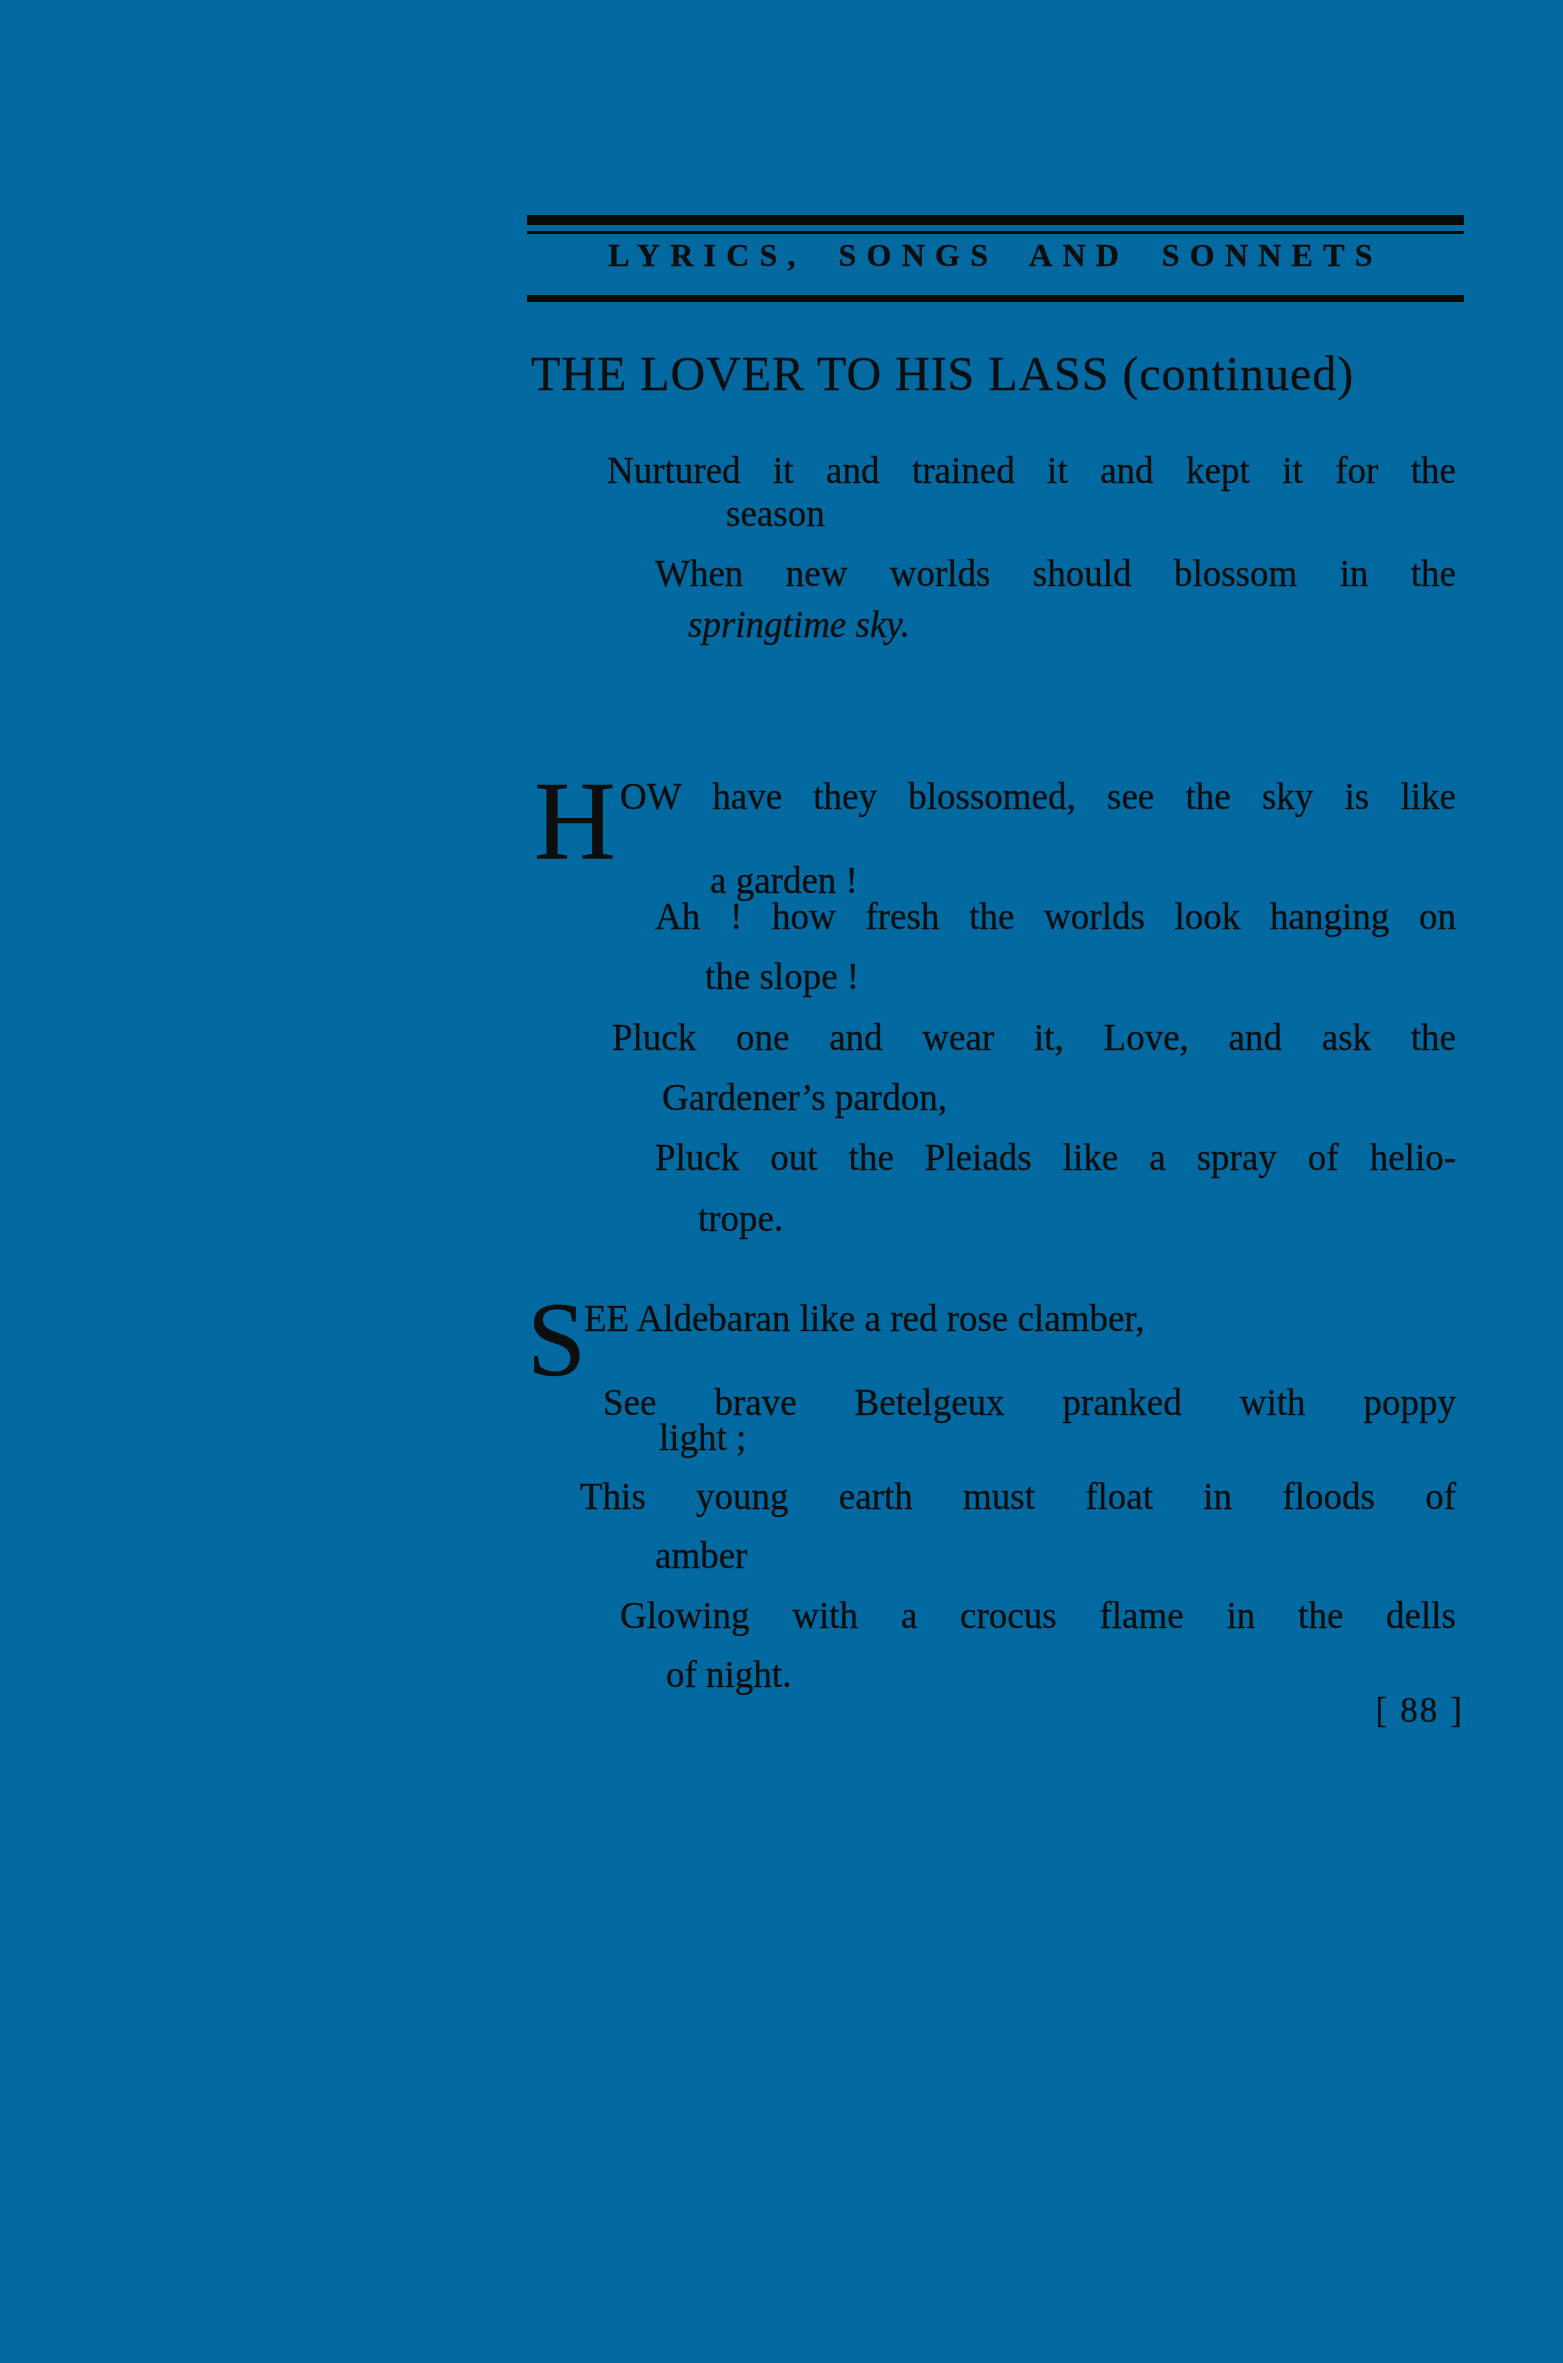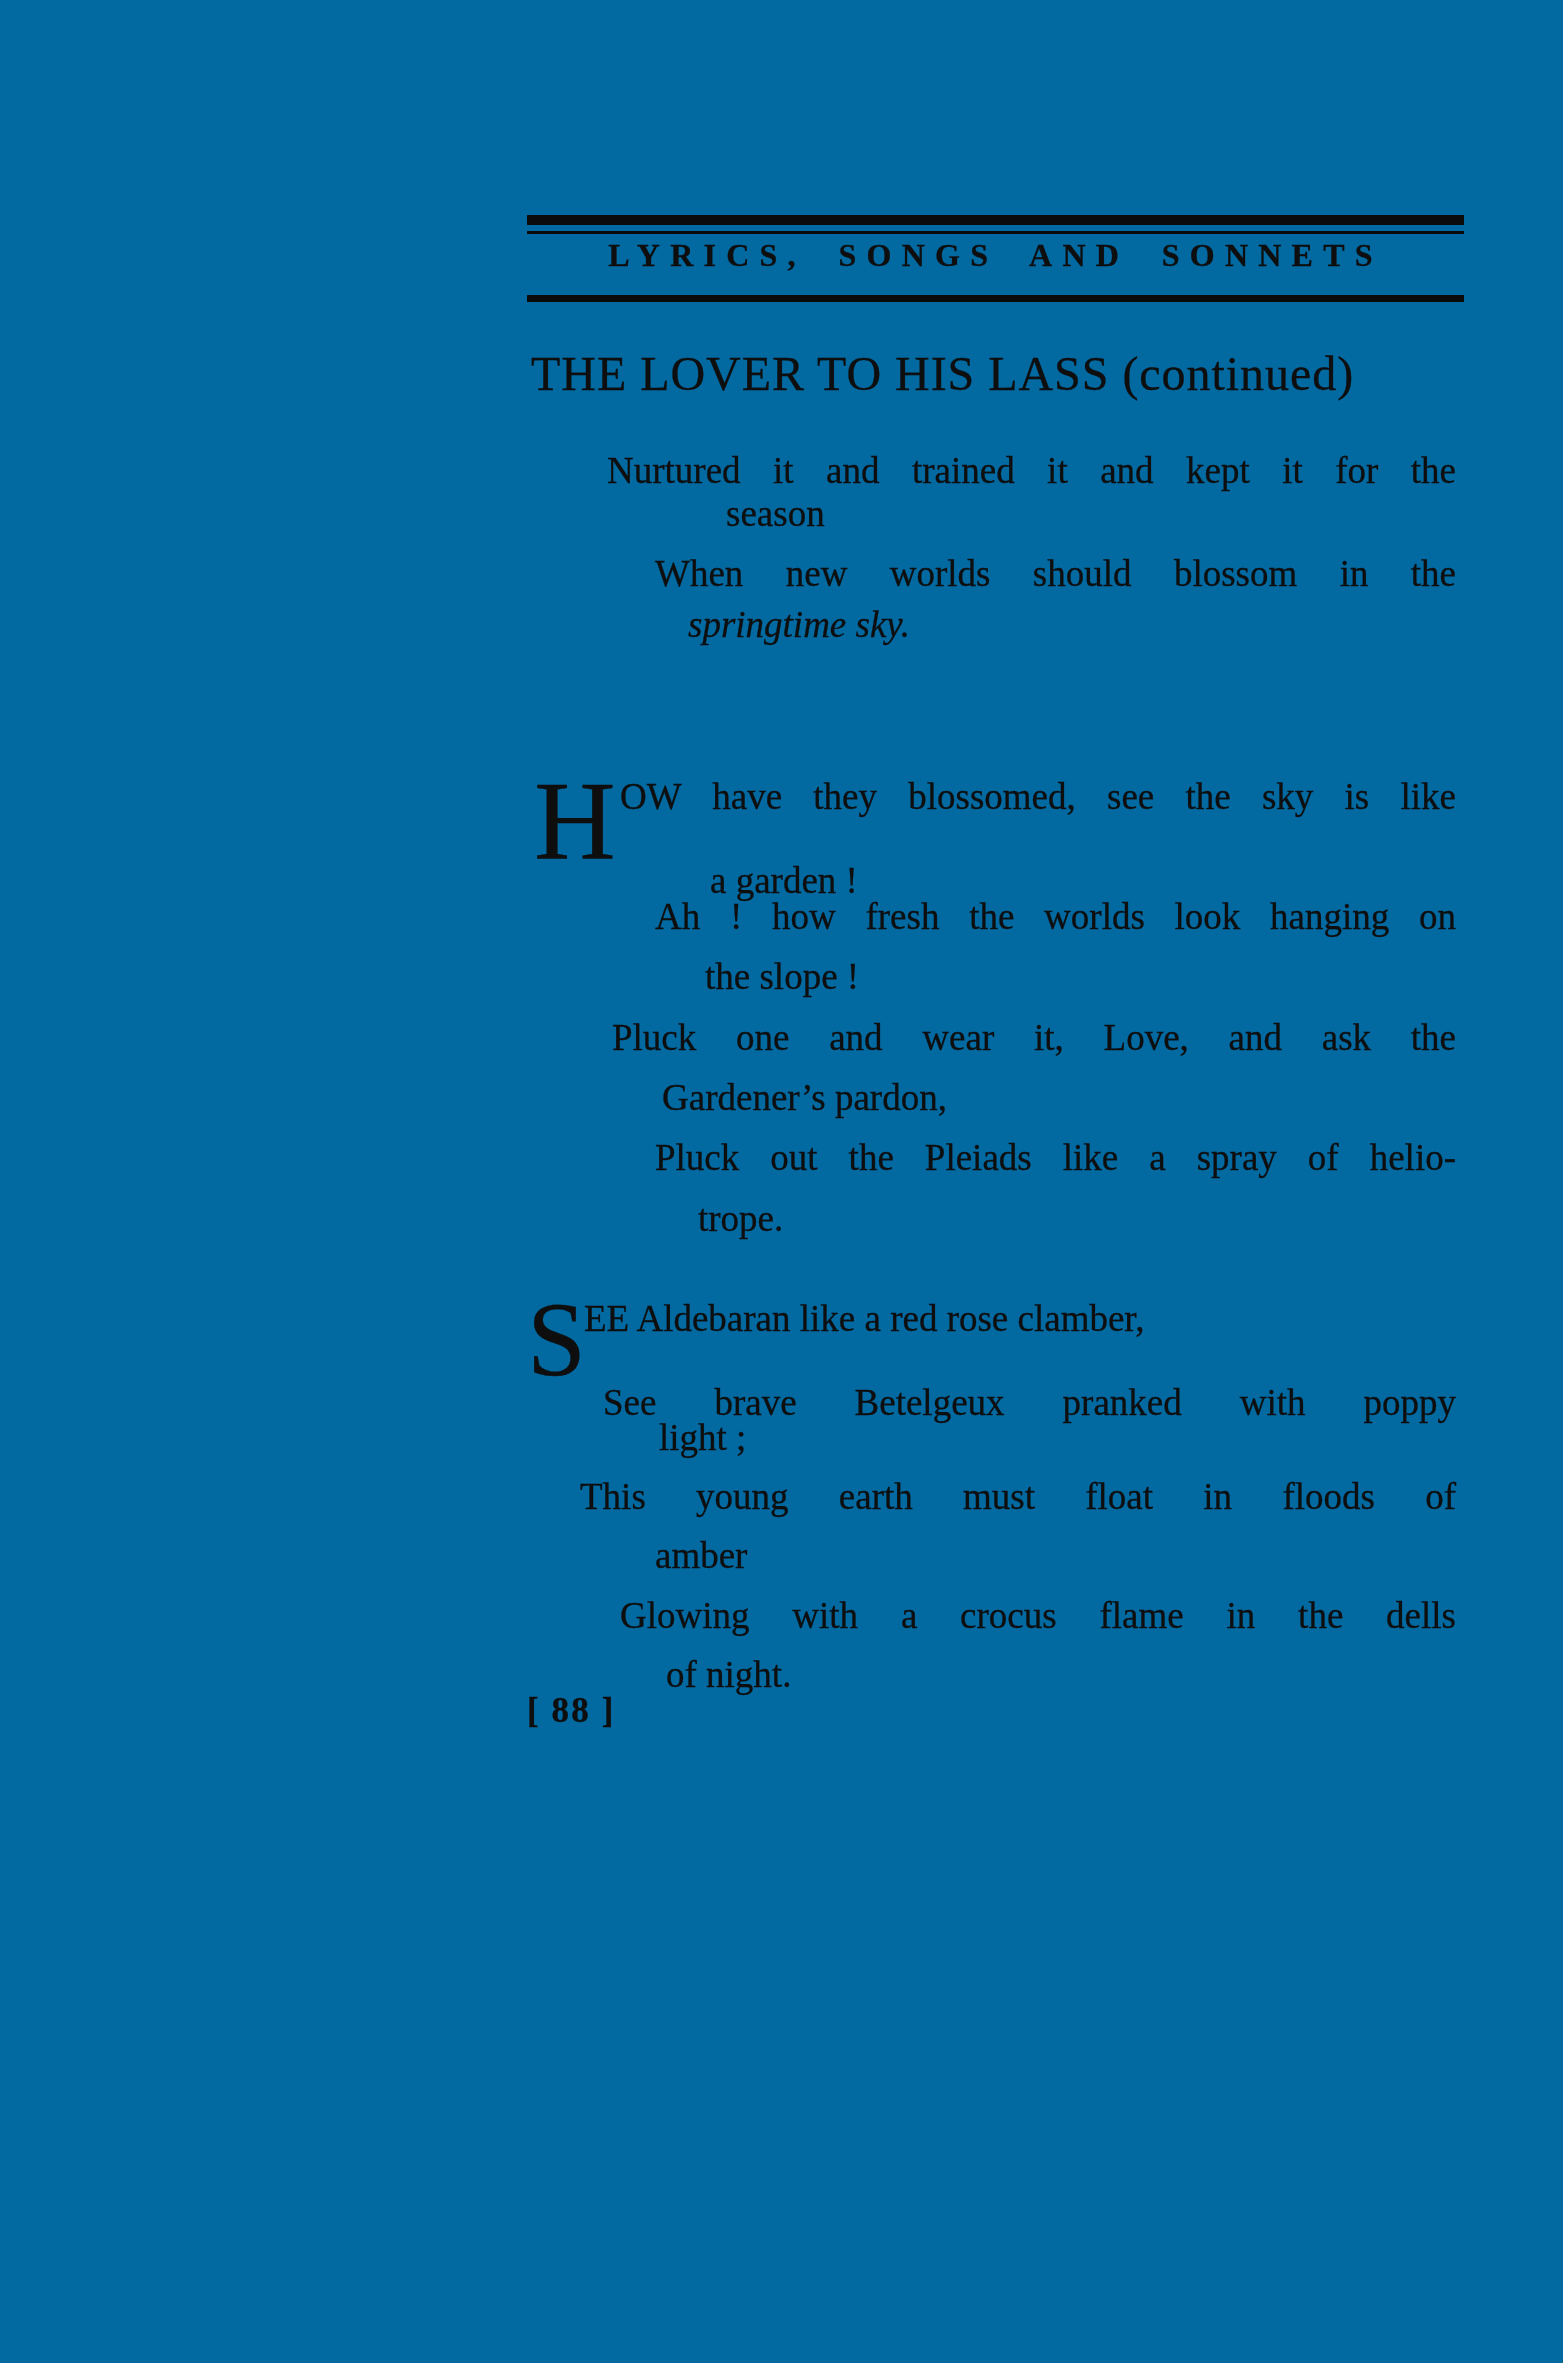--- a/index.html
+++ b/index.html
@@ -66,24 +66,24 @@
     line-height: 1;
     font-weight: 400;
   }
   .drop-cap-h { top: 763px;  left: 534px; font-size: 113px; }
   .drop-cap-s { top: 1287px; left: 527px; font-size: 106px; }
   .page-number {
     position: absolute;
     top: 1690px;
     left: 527px;
     width: 937px;
-    text-align: left;
+    text-align: right;
     font-size: 35px;
     line-height: 41px;
-    font-weight: 700;
+    font-weight: 400;
     letter-spacing: 0.06em;
   }
 
   
   .s1-l0 { top: 448px; left: 607px; right: 108px; }
   .s1-l1 { top: 491px; left: 726px; }
   .s1-l2 { top: 551px; left: 655px; right: 108px; }
   .s1-l3 { top: 602px; left: 688px; font-style: italic; }
 
   

